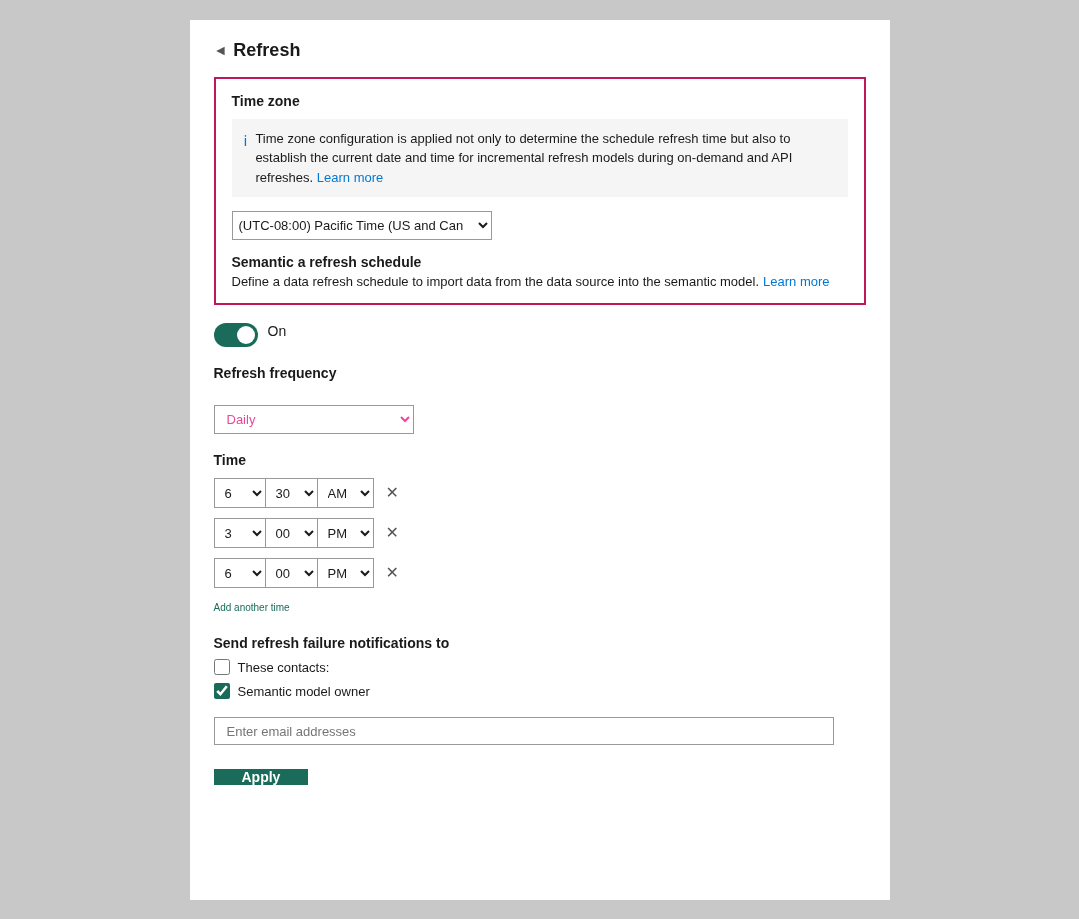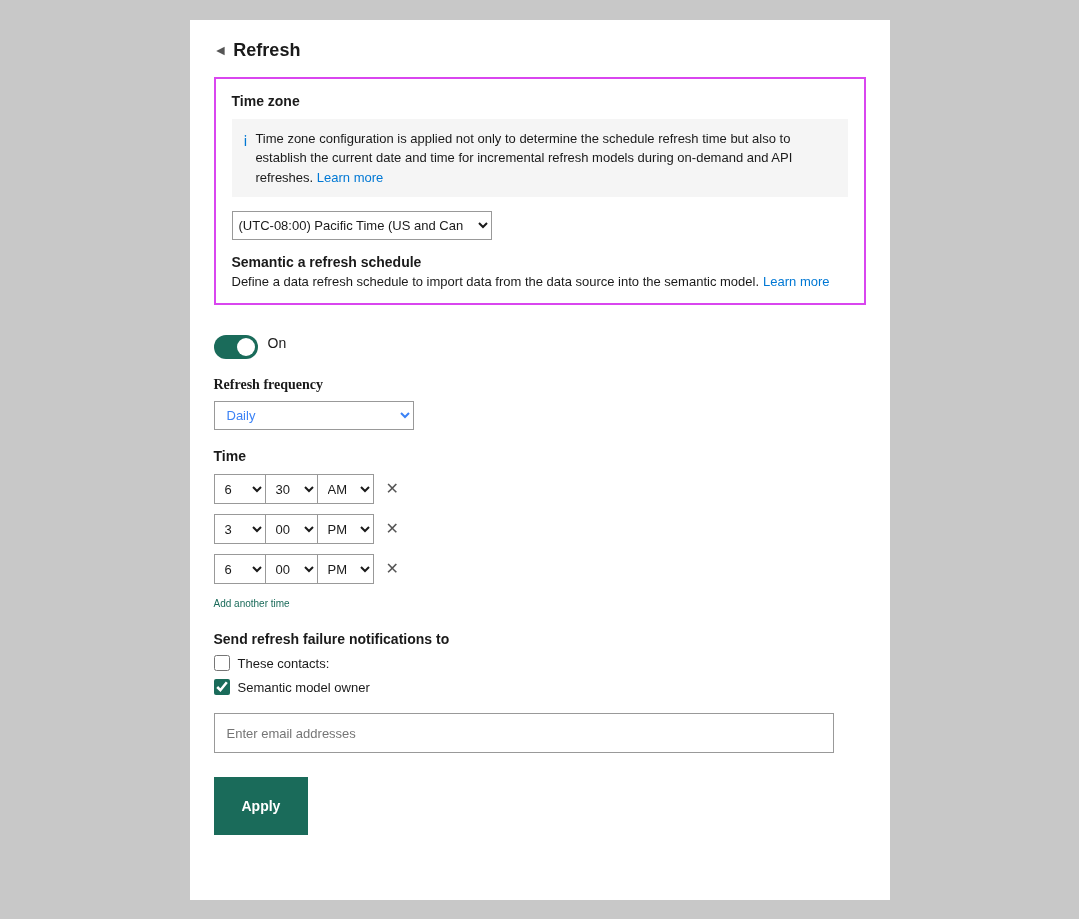--- a/index.html
+++ b/index.html
@@ -27,23 +27,23 @@
       margin-bottom: 16px;
       display: flex;
       align-items: center;
       gap: 6px;
     }
     .page-title .arrow-icon {
       color: #555;
       font-size: 14px;
     }
     .timezone-box {
-      border: 2px solid #d946ef;
+      border: 2px solid #be185d;
       padding: 14px 16px;
-      margin-bottom: 30px;
+      margin-bottom: 18px;
     }
     .timezone-title {
       font-weight: 600;
       font-size: 14px;
       margin-bottom: 10px;
       color: #1a1a1a;
     }
     .info-banner {
       background: #f5f5f5;
       padding: 10px 12px;
@@ -120,30 +120,29 @@
       transition: right 0.2s;
     }
     .toggle-label {
       font-size: 14px;
       color: #1a1a1a;
     }
     .section-label {
       font-weight: 600;
       font-size: 14px;
       color: #1a1a1a;
-      margin-bottom: 8px;
-      font-family: Liberation Serif, serif;
+      margin-bottom: 24px;
     }
     .frequency-select {
       border: 1px solid #999;
       padding: 5px 8px;
       font-size: 13px;
       width: 200px;
       background: #fff;
-      color: #3b82f6;
+      color: #ec4899;
       cursor: pointer;
       margin-bottom: 18px;
     }
     .time-section-label {
       font-weight: 600;
       font-size: 14px;
       color: #1a1a1a;
       margin-bottom: 10px;
     }
     .time-row {
@@ -207,32 +206,32 @@
     }
     .email-input {
       width: 100%;
       max-width: 620px;
       border: 1px solid #999;
       padding: 10px 12px;
       font-size: 13px;
       color: #999;
       margin-top: 10px;
       margin-bottom: 24px;
-      height: 40px;
+      height: 28px;
     }
     .button-row {
       display: flex;
       gap: 10px;
       align-items: center;
     }
     .apply-btn {
       background: #1a6b5a;
       color: #fff;
       border: none;
-      padding: 21px 28px;
+      padding: 0 28px;
       font-size: 14px;
       font-weight: 600;
       cursor: pointer;
       min-width: 90px;
     }
     .discard-btn {
       background: #fff;
       color: #1a1a1a;
       border: 1px solid #999;
       padding: 10px 28px;

